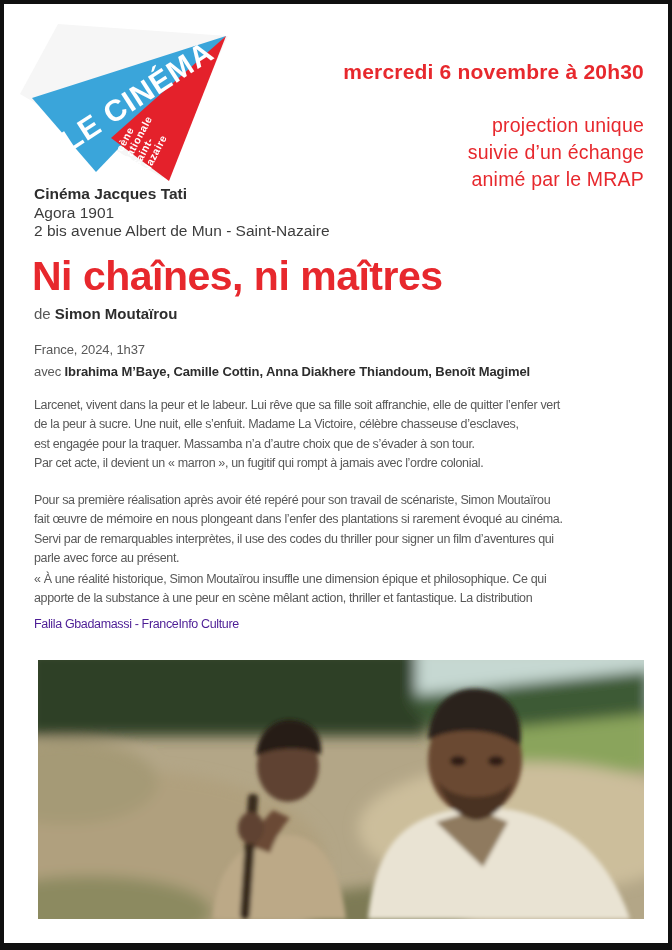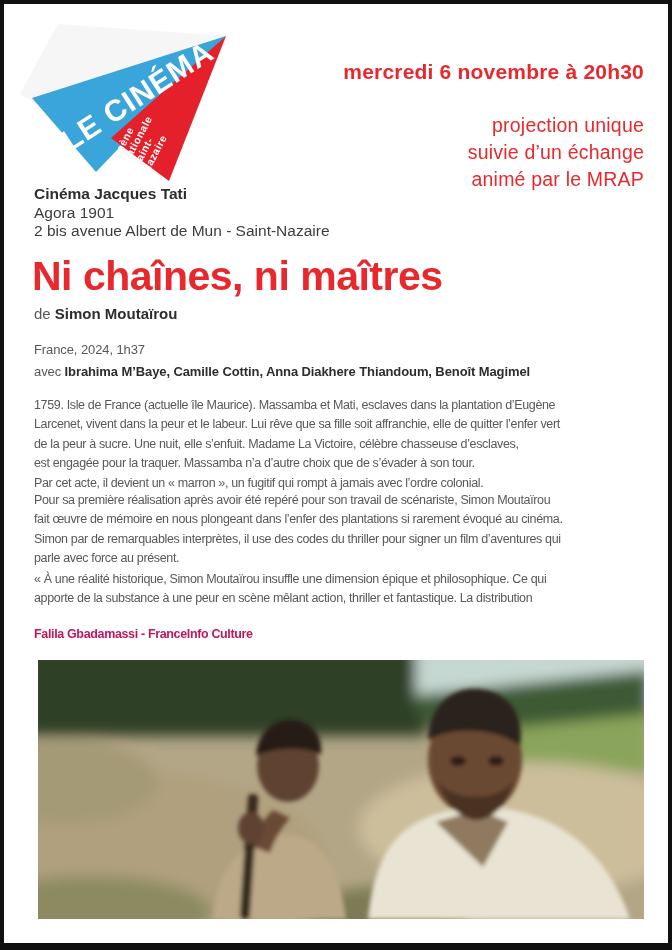--- a/index.html
+++ b/index.html
@@ -106,23 +106,23 @@
     font-size: 12.5px;
     letter-spacing: -0.35px;
     line-height: 19.4px;
     color: #585858;
     white-space: nowrap;
   }
   .para-1 { top: 392px; }
   .para-2 { top: 487px; }
   .para-quote { top: 566px; }
   .attribution {
-    font-weight: bold;
-    color: #be185d;
-    margin-top: 16px;
+    font-weight: normal;
+    color: #4c1d95;
+    margin-top: 6px;
   }
 
   
   .still {
     position: absolute;
     left: 34px; top: 656px;
     width: 606px; height: 259px;
     overflow: hidden;
   }
 </style>
@@ -165,31 +165,30 @@
 
   <h1 class="film-title">Ni chaînes, ni maîtres</h1>
 
   <div class="director-line"><span>de </span><b>Simon Moutaïrou</b></div>
 
   <div class="meta-line">France, 2024, 1h37</div>
 
   <div class="cast-line"><span>avec </span><b>Ibrahima M’Baye, Camille Cottin, Anna Diakhere Thiandoum, Benoît Magimel</b></div>
 
   <div class="para para-1">
-    <div>1759. Isle de France (actuelle île Maurice). Massamba et Mati, esclaves dans la plantation d’Eugène</div>
     <div>Larcenet, vivent dans la peur et le labeur. Lui rêve que sa fille soit affranchie, elle de quitter l’enfer vert</div>
     <div>de la peur à sucre. Une nuit, elle s’enfuit. Madame La Victoire, célèbre chasseuse d’esclaves,</div>
     <div>est engagée pour la traquer. Massamba n’a d’autre choix que de s’évader à son tour.</div>
     <div>Par cet acte, il devient un « marron », un fugitif qui rompt à jamais avec l’ordre colonial.</div>
   </div>
 
   <div class="para para-2">
     <div>Pour sa première réalisation après avoir été repéré pour son travail de scénariste, Simon Moutaïrou</div>
     <div>fait œuvre de mémoire en nous plongeant dans l’enfer des plantations si rarement évoqué au cinéma.</div>
-    <div>Simon par de remarquables interprètes, il use des codes du thriller pour signer un film d’aventures qui</div>
+    <div>Servi par de remarquables interprètes, il use des codes du thriller pour signer un film d’aventures qui</div>
     <div>parle avec force au présent.</div>
   </div>
 
   <div class="para para-quote">
     <div>« À une réalité historique, Simon Moutaïrou insuffle une dimension épique et philosophique. Ce qui</div>
     <div>apporte de la substance à une peur en scène mêlant action, thriller et fantastique. La distribution</div>
     <div class="attribution">Falila Gbadamassi - FranceInfo Culture</div>
   </div>
 
   <div class="still">

